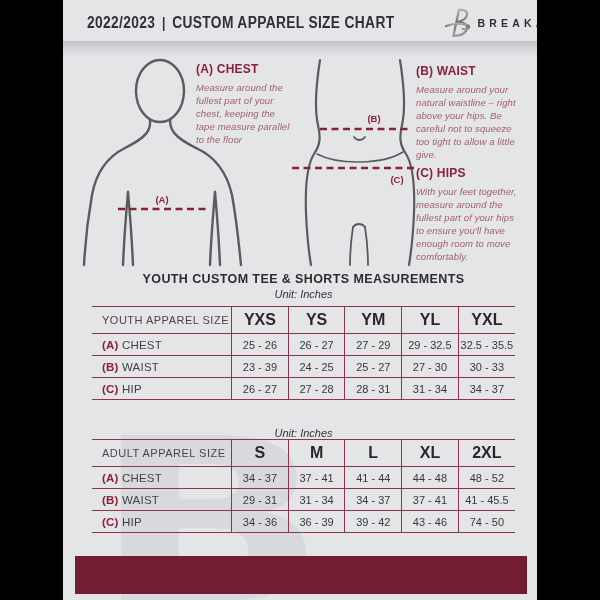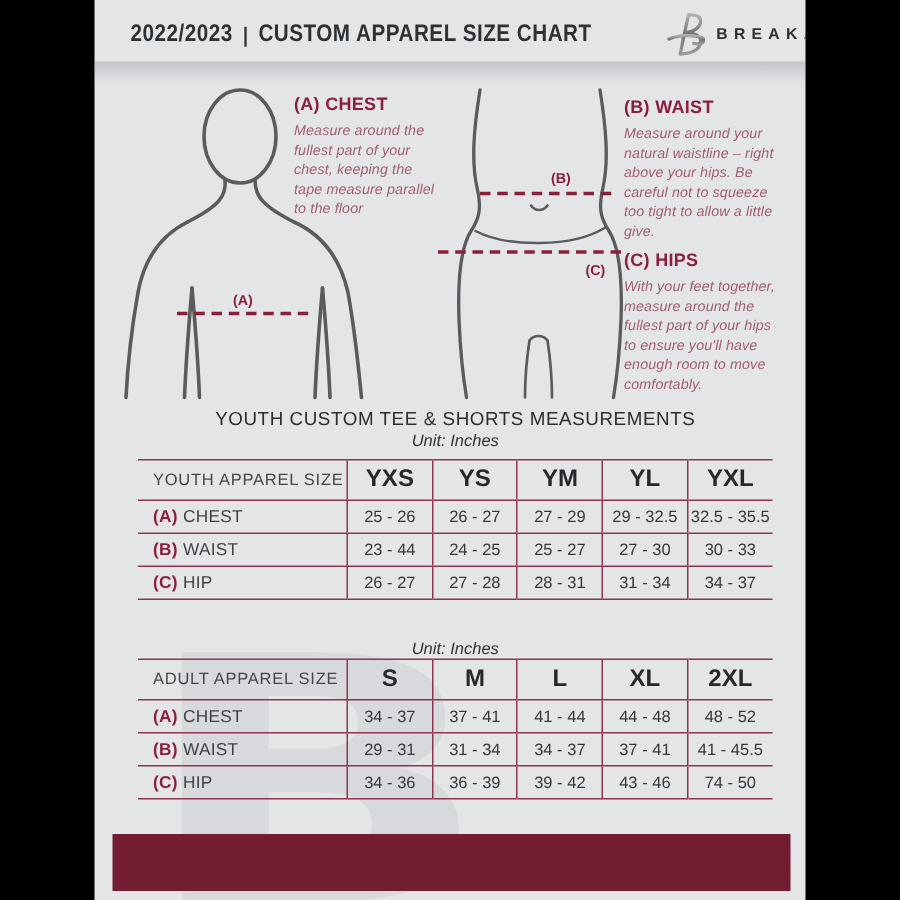--- a/index.html
+++ b/index.html
@@ -23,21 +23,21 @@
   .info-a{left:133px;top:62px;width:100px;}
   .info-b{left:353px;top:64px;width:108px;}
   .info-c{left:353px;top:166px;width:108px;}
 
   .diagram-svg{position:absolute;left:0;top:55px;z-index:2;}
 
   
   .watermark{position:absolute;left:30px;top:408px;z-index:1;font-family:"DejaVu Sans",sans-serif;font-weight:bold;font-size:228px;line-height:1;color:#d8d9dc;transform:scaleX(1.35);transform-origin:left top;}
 
   
-  .tbl-title{position:absolute;left:29px;width:423px;text-align:center;z-index:3;font-weight:normal;font-size:12.5px;color:#2b2e30;letter-spacing:.4px;}
+  .tbl-title{position:absolute;left:29px;width:423px;text-align:center;z-index:3;font-weight:bold;font-size:12.5px;color:#2b2e30;letter-spacing:.4px;}
   .tbl-unit{position:absolute;left:29px;width:423px;text-align:center;z-index:3;font-style:italic;font-size:11px;color:#303437;}
   .y-title{top:272px;} .y-unit{top:288px;}
   .a-title{top:411px;} .a-unit{top:427px;}
   table.size{position:absolute;left:29px;width:423px;border-collapse:collapse;z-index:3;background:transparent;table-layout:fixed;}
   .y-table{top:306px;} .a-table{top:439px;}
   table.size td,table.size th{border-top:1.4px solid #8d3550;border-bottom:1.4px solid #8d3550;padding:0;vertical-align:middle;}
   table.size td+td,table.size th+th{border-left:1.4px solid #8d3550;}
   table.size col.c0{width:33%;}
   table.size tr.hdr th{height:26px;}
   table.size tr.data td{height:21px;}
@@ -154,21 +154,21 @@
       <tr class="data">
         <td class="row-label"><span class="row-key">(A)</span> <span class="row-name">CHEST</span></td>
         <td class="val">25 - 26</td>
         <td class="val">26 - 27</td>
         <td class="val">27 - 29</td>
         <td class="val">29 - 32.5</td>
         <td class="val">32.5 - 35.5</td>
       </tr>
       <tr class="data">
         <td class="row-label"><span class="row-key">(B)</span> <span class="row-name">WAIST</span></td>
-        <td class="val">23 - 44</td>
+        <td class="val">23 - 39</td>
         <td class="val">24 - 25</td>
         <td class="val">25 - 27</td>
         <td class="val">27 - 30</td>
         <td class="val">30 - 33</td>
       </tr>
       <tr class="data">
         <td class="row-label"><span class="row-key">(C)</span> <span class="row-name">HIP</span></td>
         <td class="val">26 - 27</td>
         <td class="val">27 - 28</td>
         <td class="val">28 - 31</td>

